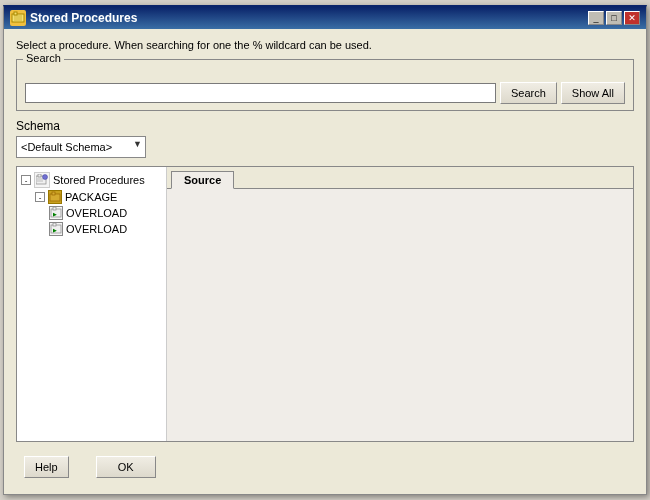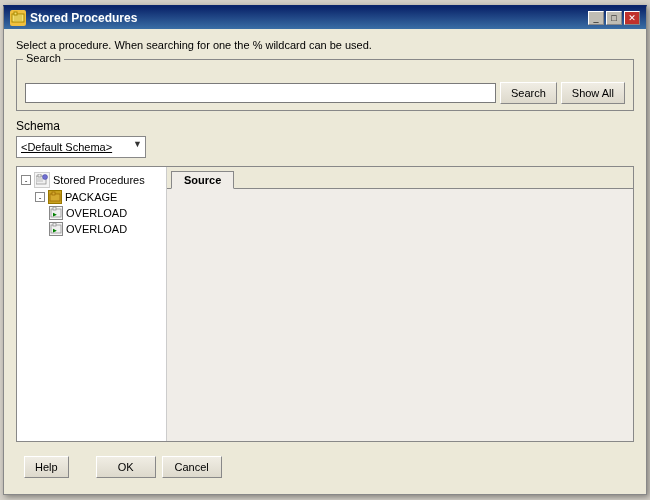--- a/index.html
+++ b/index.html
@@ -159,21 +159,20 @@
       width: 130px;
       height: 22px;
       background: white;
       border: 1px solid #888;
       font-size: 11px;
       padding: 0 4px;
       cursor: pointer;
       appearance: none;
       -webkit-appearance: none;
       background-image: none;
-      text-decoration: underline;
     }
 
     .schema-select-wrapper {
       position: relative;
       width: 130px;
     }
 
     .schema-select-wrapper::after {
       content: '▼';
       position: absolute;
@@ -425,17 +424,16 @@
         </div>
         <div class="tab-content">
         </div>
       </div>
     </div>
 
     <div class="footer">
       <button class="btn">Help</button>
       <div class="footer-right">
         <button class="btn btn-ok">OK</button>
-        <button class="btn btn-cancel">Cancel</button>
       </div>
     </div>
   </div>
 </div>
 
 </body></html>

